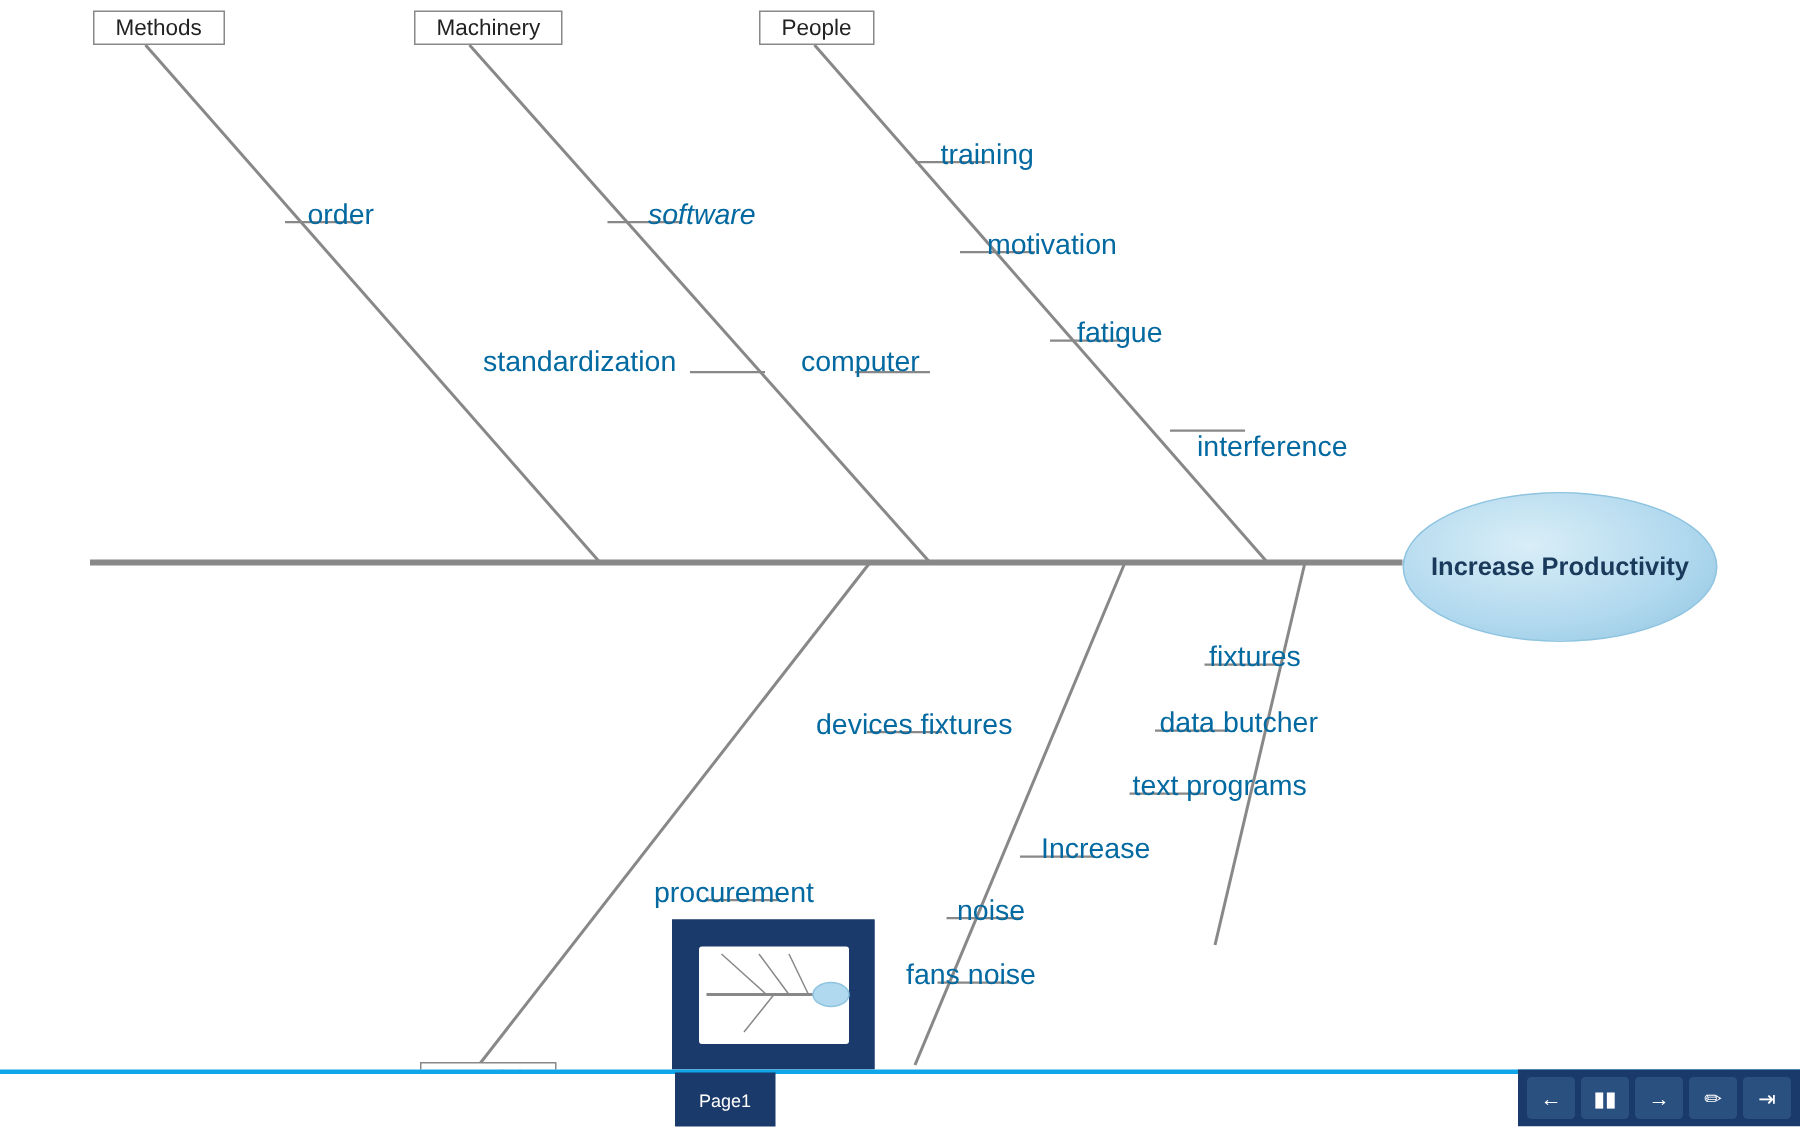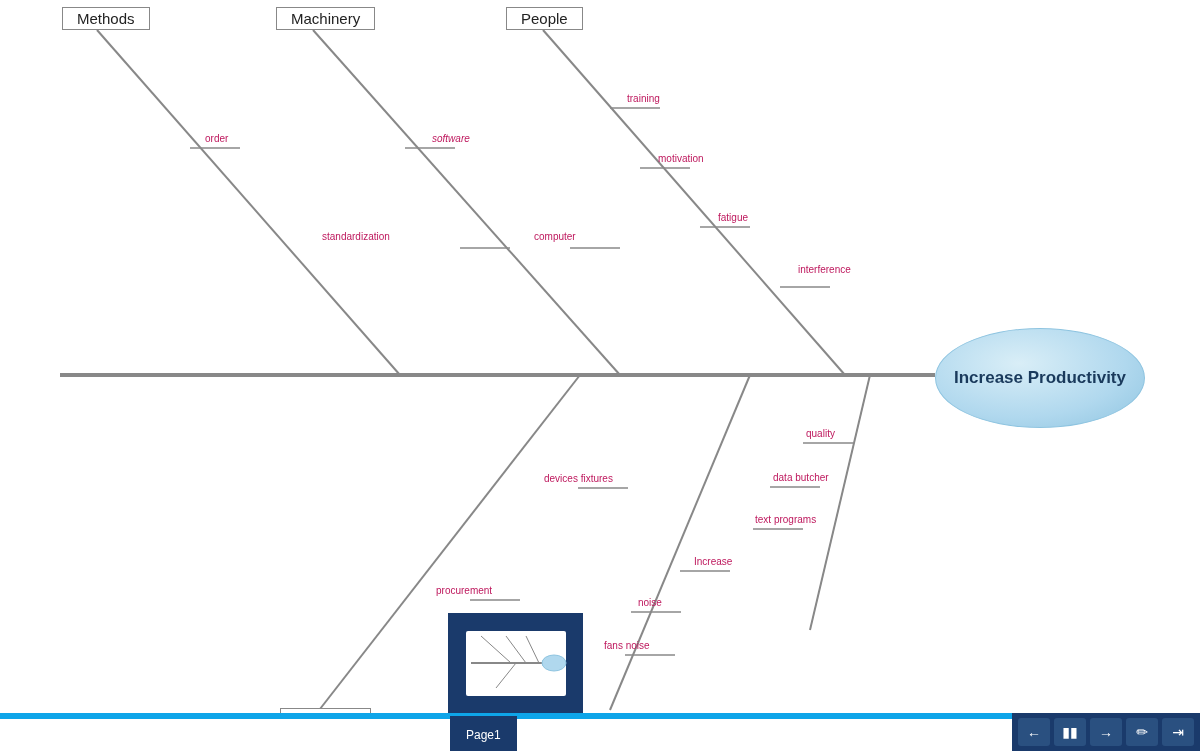--- a/index.html
+++ b/index.html
@@ -21,22 +21,22 @@
       position: absolute;
       border: 1px solid #888;
       background: #fff;
       padding: 2px 14px;
       font-size: 15px;
       color: #222;
       white-space: nowrap;
     }
     .text-label {
       position: absolute;
-      font-size: 10px;
-      color: #be185d;
+      font-size: 19px;
+      color: #0369a1;
       white-space: nowrap;
     }
     .effect-ellipse {
       position: absolute;
       width: 210px;
       height: 100px;
       background: radial-gradient(ellipse at 40% 35%, #d9eef7 0%, #b0d8ee 60%, #8ec4e0 100%);
       border: 1.5px solid #8ec4e0;
       border-radius: 50%;
       display: flex;
@@ -48,21 +48,21 @@
       text-align: right;
     }
     
     #bottom-bar {
       position: absolute;
       bottom: 0;
       left: 0;
       width: 1200px;
       height: 38px;
       background: #fff;
-      border-top: 6px solid #0ea5e9;
+      border-top: 3px solid #0ea5e9;
       display: flex;
       align-items: center;
     }
     #page-tab {
       background: #1a3a6b;
       color: #fff;
       font-size: 12px;
       padding: 4px 16px;
       margin-left: 450px;
       height: 38px;
@@ -175,23 +175,23 @@
   <span>Increase Productivity</span>
 </div>
 
 <div class="text-label" style="left:205px; top:133px;">order</div>
 <div class="text-label" style="left:432px; top:133px;font-style:italic;">software</div>
 <div class="text-label" style="left:627px; top:93px;">training</div>
 <div class="text-label" style="left:658px; top:153px;">motivation</div>
 <div class="text-label" style="left:718px; top:212px;">fatigue</div>
 <div class="text-label" style="left:322px; top:231px;text-align:center;">standardization</div>
 <div class="text-label" style="left:534px; top:231px;">computer</div>
-<div class="text-label" style="left:798px; top:264px;">interference</div>
-
-<div class="text-label" style="left:806px; top:428px;">quality</div>
+<div class="text-label" style="left:798px; top:288px;">interference</div>
+
+<div class="text-label" style="left:806px; top:428px;">fixtures</div>
 <div class="text-label" style="left:773px; top:472px;">data butcher</div>
 <div class="text-label" style="left:755px; top:514px;">text programs</div>
 <div class="text-label" style="left:694px; top:556px;">Increase</div>
 <div class="text-label" style="left:544px; top:473px;">devices fixtures</div>
 <div class="text-label" style="left:436px; top:585px;">procurement</div>
 <div class="text-label" style="left:638px; top:597px;">noise</div>
 <div class="text-label" style="left:604px; top:640px;">fans noise</div>
 
 <div id="thumbnail">
   <svg viewBox="0 0 110 75" xmlns="http://www.w3.org/2000/svg">

